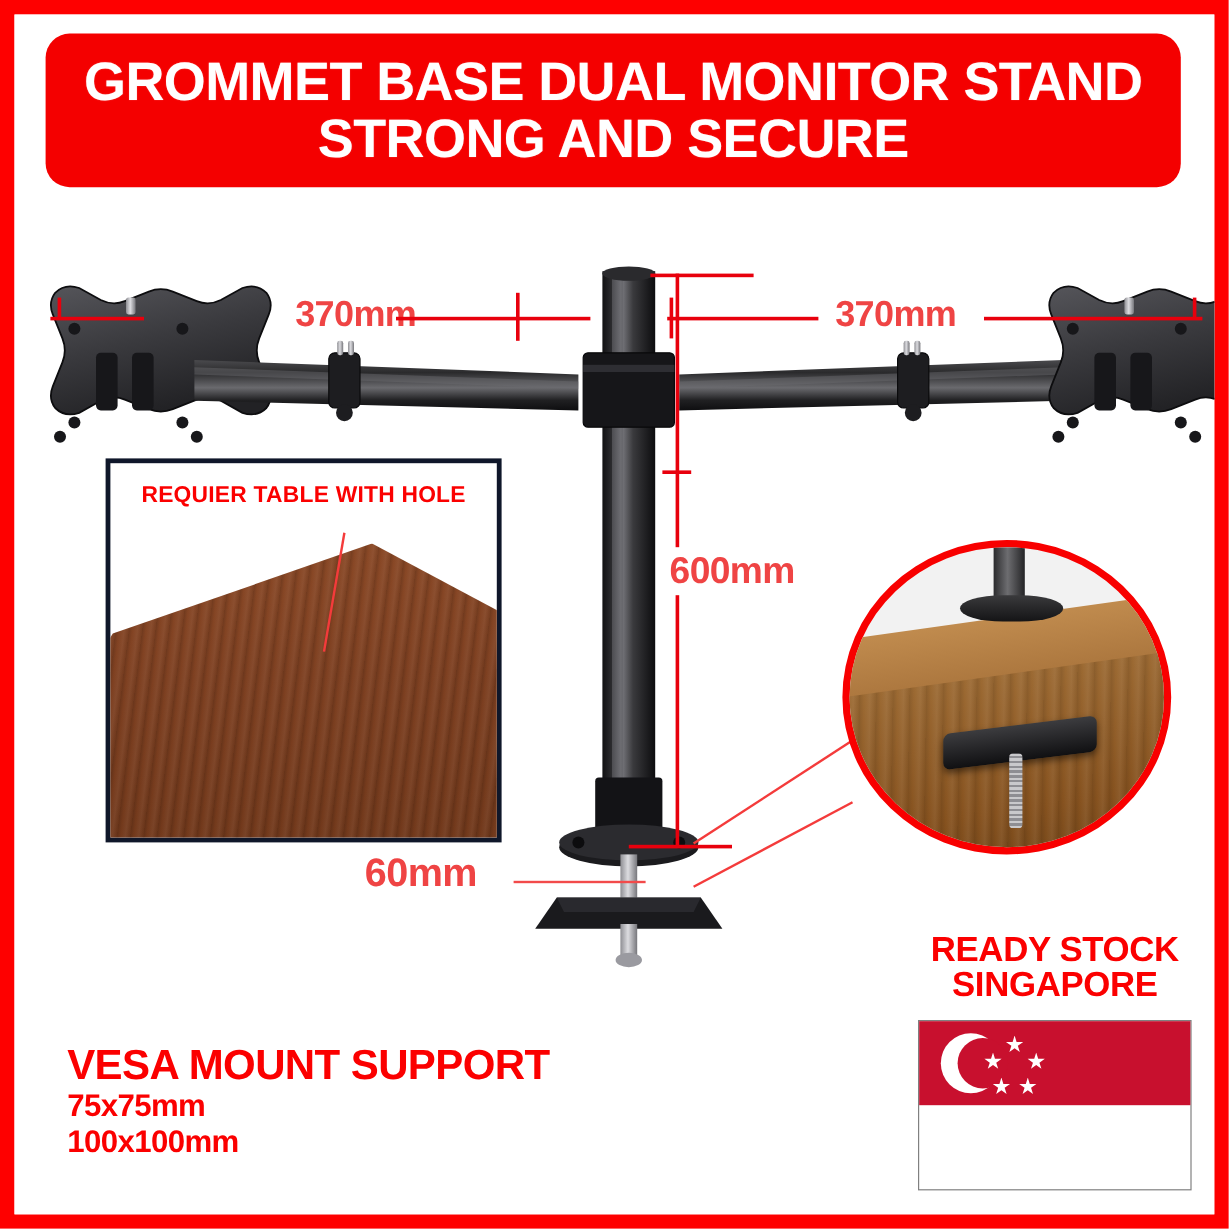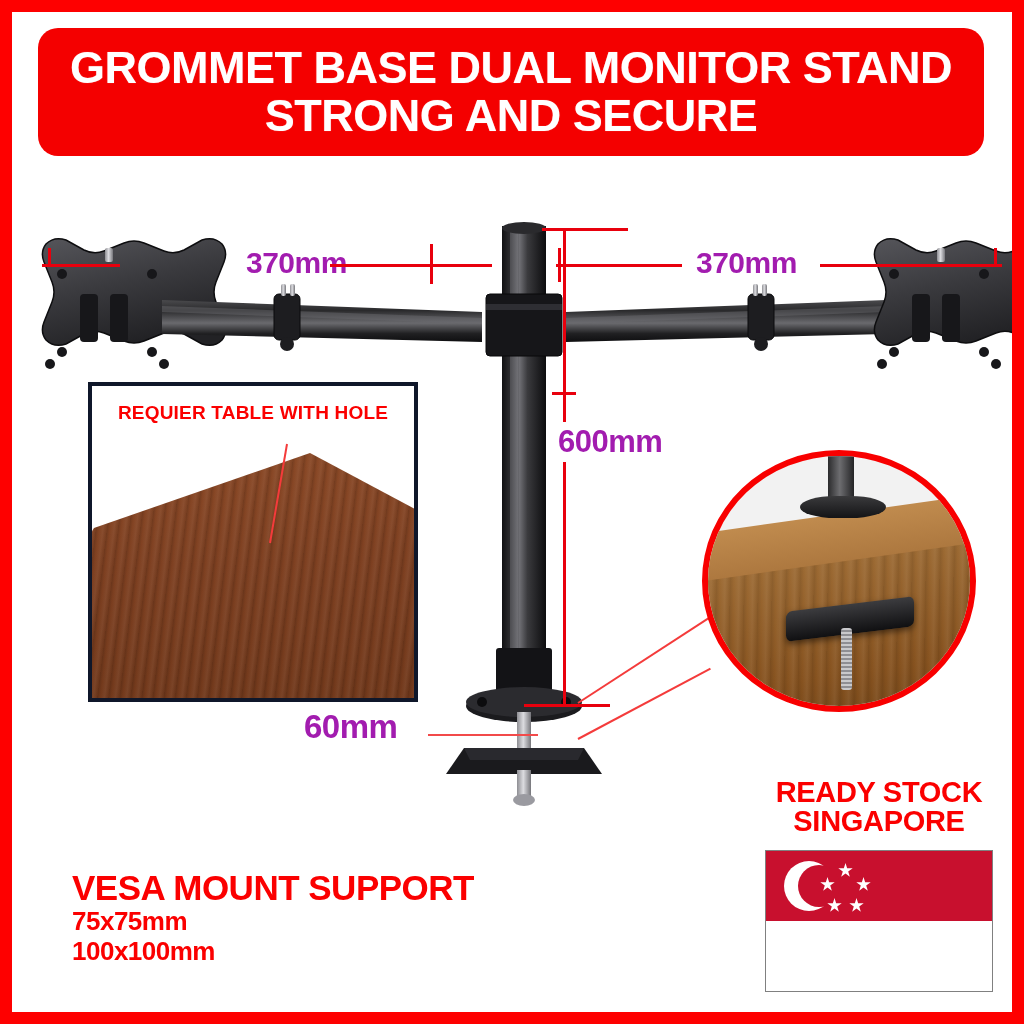--- a/index.html
+++ b/index.html
@@ -47,21 +47,21 @@
     line-height: 1.07;
     letter-spacing: -0.5px;
     white-space: nowrap;
     transform: scaleX(1.0);
     text-shadow: 0 0 1px rgba(255,255,255,.4);
   }
 
   
   .redtext {
     position: absolute;
-    color: #a21caf;
+    color: #ef4444;
     font-weight: 700;
     white-space: nowrap;
     letter-spacing: -0.5px;
   }
 
   
   .mline {
     position: absolute;
     background: #e8000d;
   }
@@ -209,21 +209,21 @@
     background: #c8102e;
   }
   #sg-flag .star {
     position: absolute;
     width: 15px; height: 15px;
     background: #ffffff;
     clip-path: polygon(50% 0%, 61% 35%, 98% 35%, 68% 57%, 79% 91%, 50% 70%, 21% 91%, 32% 57%, 2% 35%, 39% 35%);
   }
 
   
-  #vesa { position: absolute; left: 60px; top: 856px; }
+  #vesa { position: absolute; left: 44px; top: 856px; }
   #vesa .v1 { color:#fb0000; font-weight:700; font-size: 35px; line-height: 1.12; letter-spacing:-.5px;}
   #vesa .v2 { color:#fb0000; font-weight:700; font-size: 26px; line-height: 1.15; letter-spacing:-.5px;}
 </style>
 </head>
 <body>
 
 <div id="page">
   <div class="canvas">
 
     <div id="title-banner">
@@ -341,21 +341,21 @@
 
     <div class="mline h" style="left:544px; top:252px; width:126px;"></div>
     <div class="redtext" style="left:684px; top:234px; font-size:30px;">370mm</div>
     <div class="mline h" style="left:808px; top:252px; width:182px;"></div>
     <div class="tick" style="left:546px; top:236px; height:34px;"></div>
     <div class="tick" style="left:982px; top:236px; height:18px;"></div>
 
     <div class="mline h" style="left:530px; top:216px; width:86px;"></div>
     <div class="mline v" style="left:551px; top:216px; height:478px;"></div>
     <div class="mline h" style="left:540px; top:380px; width:24px;"></div>
-    <div class="redtext" style="left:540px; top:410px; font-size:31px; background:#fff; padding:2px 6px;">600mm</div>
+    <div class="redtext" style="left:540px; top:444px; font-size:31px; background:#fff; padding:2px 6px;">600mm</div>
     <div class="mline h" style="left:512px; top:692px; width:86px;"></div>
 
     <div class="redtext" style="left:292px; top:696px; font-size:33px;">60mm</div>
     <div class="mline h" style="left:416px; top:722px; width:110px; background:#f24a4a; height:2px;"></div>
 
     <div class="leader" style="left:566px; top:726px; width:150px; transform:rotate(-28deg);"></div>
     <div class="leader" style="left:566px; top:690px; width:165px; transform:rotate(-33deg);"></div>
 
     <div id="inset-table">
       <div class="caption">REQUIER TABLE WITH HOLE</div>

